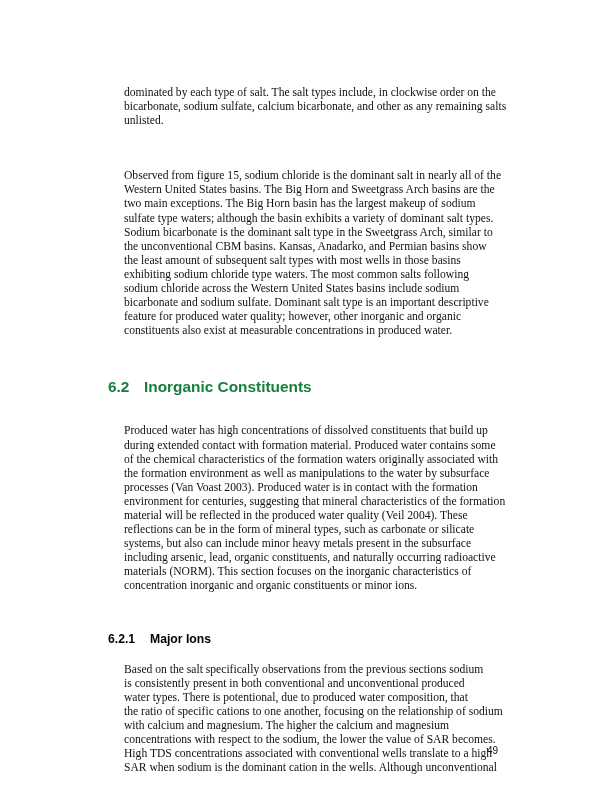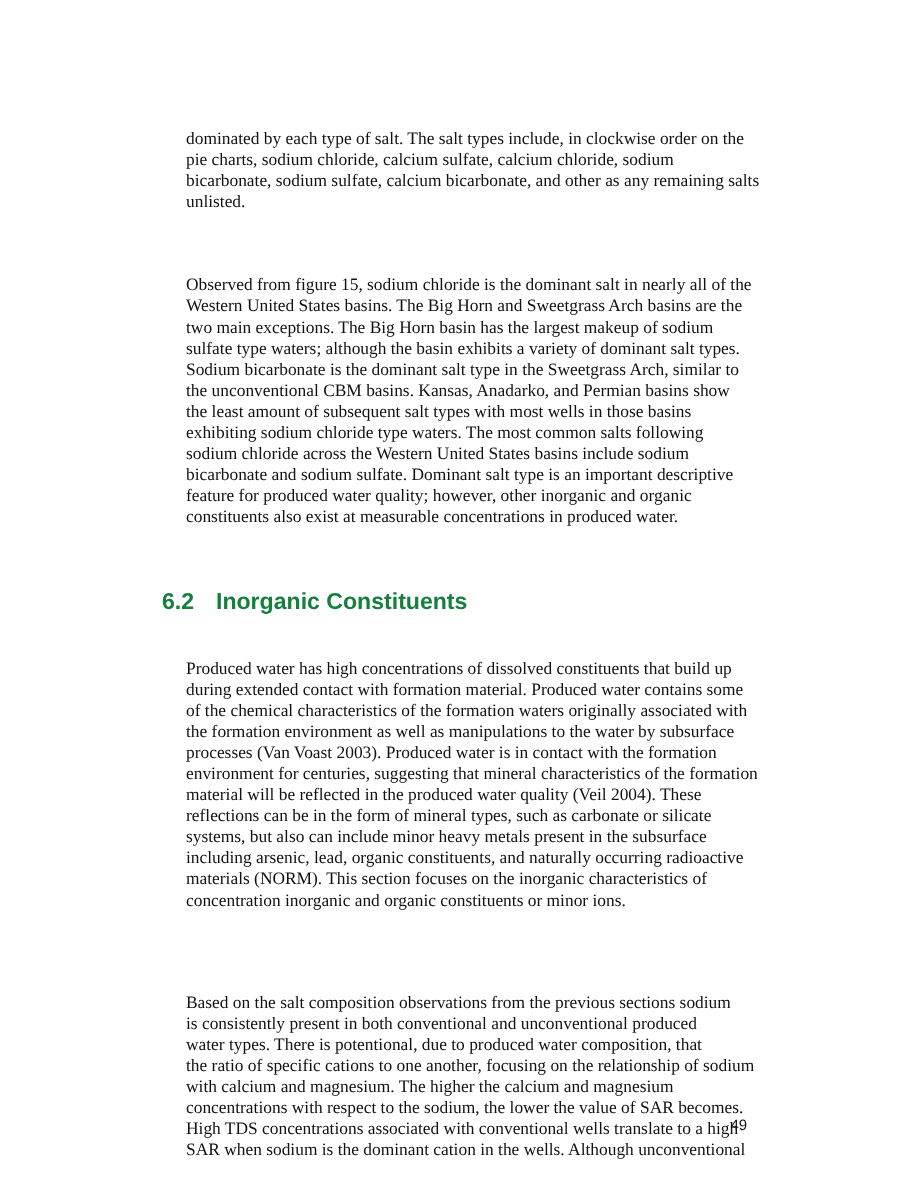--- a/index.html
+++ b/index.html
@@ -68,21 +68,20 @@
     }
   </style>
 </head>
 <body>
 
 <div class="page">
   <div class="content">
 
     <p class="body-para">
       <span class="line">dominated by each type of salt.   The salt types include, in clockwise order on the</span>
-      <span class="line">pie charts, sodium chloride, calcium sulfate, calcium chloride, sodium</span>
       <span class="line">bicarbonate, sodium sulfate, calcium bicarbonate, and other as any remaining salts</span>
       <span class="line">unlisted.</span>
     </p>
 
     <div class="gap-para" style="height:9px"></div>
 
     <p class="body-para">
       <span class="line">Observed from figure 15, sodium chloride is the dominant salt in nearly all of the</span>
       <span class="line">Western United States basins.   The Big Horn and Sweetgrass Arch basins are the</span>
       <span class="line">two main exceptions.  The Big Horn basin has the largest makeup of sodium</span>
@@ -115,23 +114,26 @@
       <span class="line">material will be reflected in the produced water quality (Veil 2004).  These</span>
       <span class="line">reflections can be in the form of mineral types, such as carbonate or silicate</span>
       <span class="line">systems, but also can include minor heavy metals present in the subsurface</span>
       <span class="line">including arsenic, lead, organic constituents, and naturally occurring radioactive</span>
       <span class="line">materials (NORM).  This section focuses on the inorganic characteristics of</span>
       <span class="line">concentration inorganic and organic constituents or minor ions.</span>
     </p>
 
     <div class="gap-para" style="height:22px"></div>
 
+    <h3 class="subsection-heading">
+      <span class="num">6.2.1</span><span>Major Ions</span>
+    </h3>
 
     <p class="body-para">
-      <span class="line">Based on the salt composition observations from the previous sections sodium</span>
+      <span class="line">Based on the salt specifically observations from the previous sections sodium</span>
       <span class="line">is consistently present in both conventional and unconventional produced</span>
       <span class="line">water types.  There is potentional, due to produced water composition, that</span>
       <span class="line">the ratio of specific cations to one another, focusing on the relationship of sodium</span>
       <span class="line">with calcium and magnesium.  The higher the calcium and magnesium</span>
       <span class="line">concentrations with respect to the sodium, the lower the value of SAR becomes.</span>
       <span class="line">High TDS concentrations associated with conventional wells translate to a high</span>
       <span class="line">SAR when sodium is the dominant cation in the wells.  Although unconventional</span>
     </p>
 
   </div>

